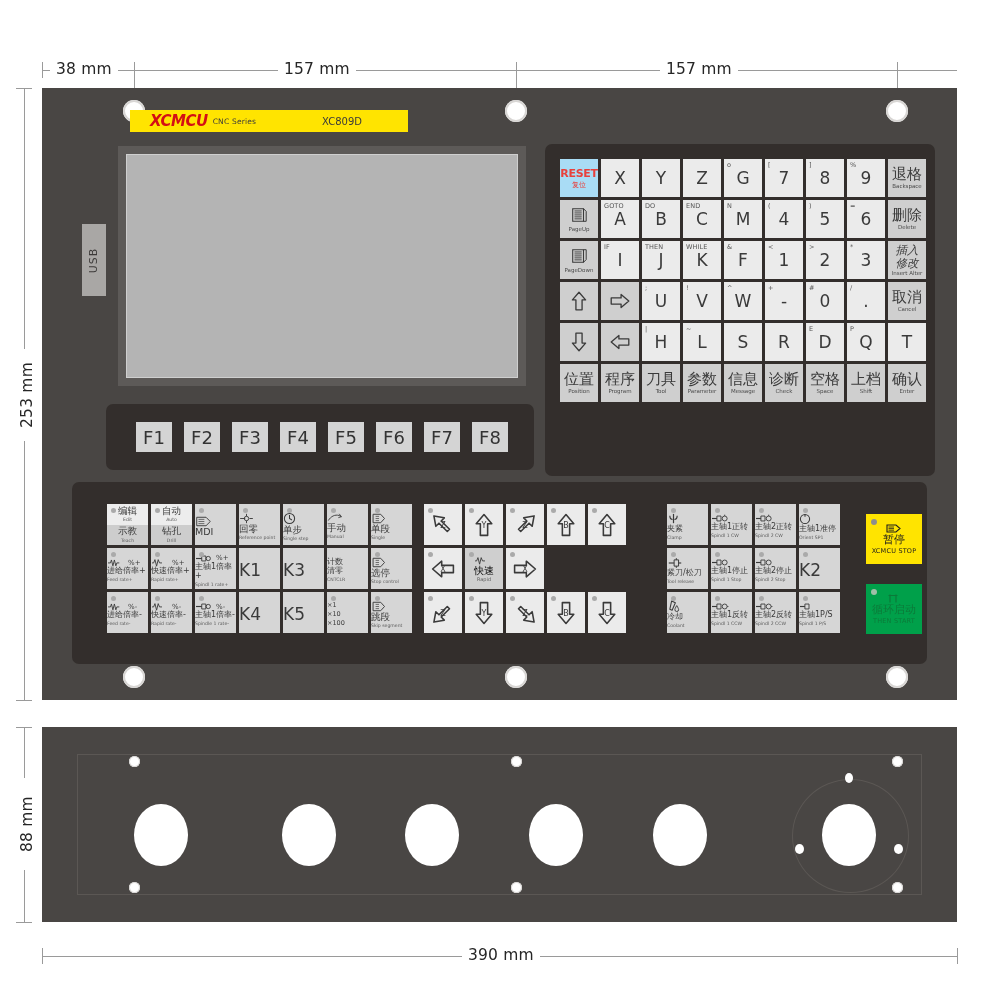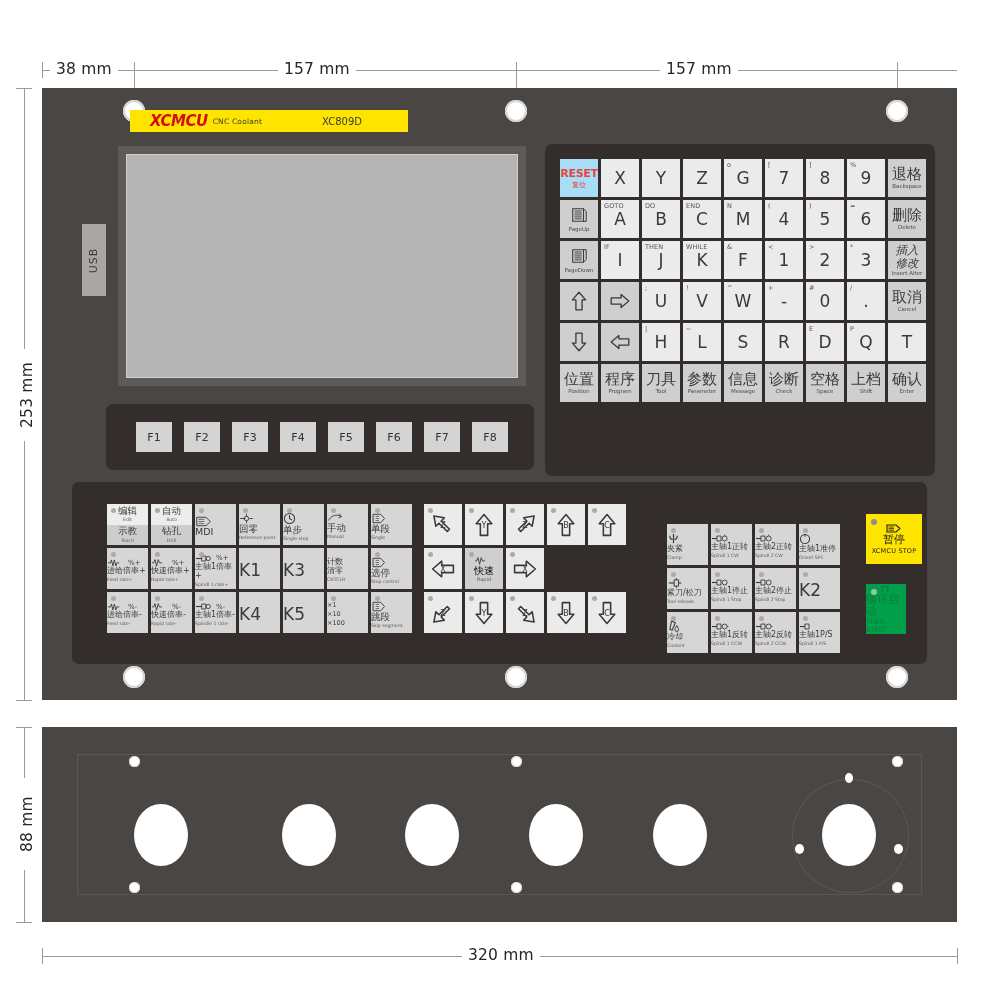--- a/index.html
+++ b/index.html
@@ -48,21 +48,21 @@
   
   #display{position:absolute;left:118px;top:146px;width:408px;height:240px;
            background:#5d5a58;padding:8px;box-sizing:border-box;}
   #display .glass{width:100%;height:100%;background:#b4b4b4;
                   border:1px solid #cfcfcf;box-sizing:border-box;}
 
   
   #fbar{position:absolute;left:106px;top:404px;width:428px;height:66px;
         background:#332e2c;border-radius:7px;display:flex;align-items:center;}
   #fbar .fkey{width:36px;height:30px;background:#d4d4d4;color:#333;
-        font-size:11px;display:flex;align-items:center;justify-content:center;
+        font-size:18px;display:flex;align-items:center;justify-content:center;
         margin-left:12px;text-align:center;}
   #fbar .fkey:first-child{margin-left:30px;}
 
   
   #keypad{position:absolute;left:545px;top:144px;width:390px;height:332px;
           background:#332e2c;border-radius:7px;}
   #keypad .grid{position:absolute;left:15px;top:15px;
           display:grid;grid-template-columns:repeat(9,38px);
           grid-template-rows:repeat(6,38px);gap:3px;}
   .key{background:#ebebeb;position:relative;
@@ -110,21 +110,21 @@
                border-radius:50%;background:#aaa;}
   .jogkey.rapid{background:#cfcfcf;flex-direction:column;}
   .jogkey.rapid .cn{font-size:10px;line-height:1.1;}
   .jogkey.rapid .en{font-size:5px;color:#5a5a5a;}
 
   #cyclestop{position:absolute;left:866px;top:514px;width:56px;height:50px;
      background:#ffe400;display:flex;flex-direction:column;align-items:center;
      justify-content:center;position:absolute;}
   #cyclestop .cn{font-size:11px;color:#1d1d1d;line-height:1.1;}
   #cyclestop .en{font-size:6.5px;color:#1d1d1d;letter-spacing:.2px;}
-  #cyclestart{position:absolute;left:866px;top:584px;width:40px;height:50px;
+  #cyclestart{position:absolute;left:866px;top:584px;width:56px;height:50px;
      background:#00a04a;display:flex;flex-direction:column;align-items:center;
      justify-content:center;}
   #cyclestart .cn{font-size:11px;color:#0b7a39;line-height:1.1;}
   #cyclestart .en{font-size:6.5px;color:#0b7a39;letter-spacing:.2px;}
   .cbled{position:absolute;left:5px;top:5px;width:6px;height:6px;border-radius:50%;
          background:#8d8d8d;}
   #cyclestart .cbled{background:#9fbfa8;}
 </style>
 </head>
 <body>
@@ -146,35 +146,35 @@
   <div class="dimtext vert" style="left:-19px;top:386px;width:80px;text-align:center;">253 mm</div>
 
   <div class="dimline v" style="left:24px;top:727px;height:195px;"></div>
   <div class="dimcap" style="left:16px;top:727px;width:16px;"></div>
   <div class="dimcap" style="left:16px;top:922px;width:16px;"></div>
   <div class="dimtext vert" style="left:-19px;top:815px;width:80px;text-align:center;">88 mm</div>
 
   <div class="dimline h" style="left:42px;top:956px;width:915px;"></div>
   <div class="dimtick" style="left:42px;top:948px;height:16px;"></div>
   <div class="dimtick" style="left:957px;top:948px;height:16px;"></div>
-  <div class="dimtext" style="left:462px;top:946px;">320 mm</div>
+  <div class="dimtext" style="left:462px;top:946px;">390 mm</div>
 </div>
 
 <div id="front-panel">
   <div class="hole" style="left:81px;top:12px;"></div>
   <div class="hole" style="left:463px;top:12px;"></div>
   <div class="hole" style="left:844px;top:12px;"></div>
   <div class="hole" style="left:81px;top:578px;"></div>
   <div class="hole" style="left:463px;top:578px;"></div>
   <div class="hole" style="left:844px;top:578px;"></div>
 </div>
 
 <div id="brand">
   <span class="mark">XCMCU</span>
-  <span class="sub">CNC Coolant</span>
+  <span class="sub">CNC Series</span>
   <span class="model">XC809D</span>
 </div>
 
 <div id="usb">
   <span>USB</span>
 </div>
 
 <div id="display">
   <div class="glass"></div>
 </div>
@@ -722,21 +722,21 @@
       <div class="jogkey">
         <span class="led"></span>
         <div style="position: relative; display: flex; align-items: center; justify-content: center;">
           <svg width="26" height="26" viewBox="0 0 20 20">
             <path d="M10 18 L4 11 L7.2 11 L7.2 2 L12.8 2 L12.8 11 L16 11 Z" fill="none" stroke="#3a3a3a" stroke-width="1.2" stroke-linejoin="round"></path>
           </svg>
           <span style="position: absolute; font-size: 8px; color: rgb(58, 58, 58); left: 50%; top: 50%; transform: translate(-50%, -45%);">C</span>
         </div>
       </div>
     </div>
-  <div class="mcpgrid" id="mcp-right-grid" style="left:595px;top:22px;grid-template-columns:repeat(4,41px);grid-template-rows:repeat(3,41px);margin-top:20px;">
+  <div class="mcpgrid" id="mcp-right-grid" style="left:595px;top:22px;grid-template-columns:repeat(4,41px);grid-template-rows:repeat(3,41px);">
       <div class="mkey">
         <span class="led"></span>
         <svg width="13" height="12" viewBox="0 0 14 13">
           <path d="M7 1 V11" fill="none" stroke="#3a3a3a" stroke-width="1.3"></path>
           <path d="M3 3 C3 7 6 7 6 7 M11 3 C11 7 8 7 8 7" fill="none" stroke="#3a3a3a" stroke-width="1.2" stroke-linejoin="round"></path>
         </svg>
         <span class="cn sm">夹紧</span>
         <span class="en">Clamp</span>
       </div>
       <div class="mkey">

